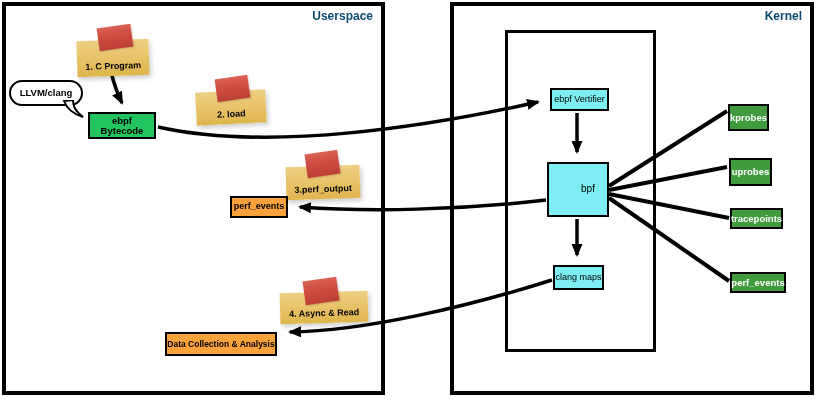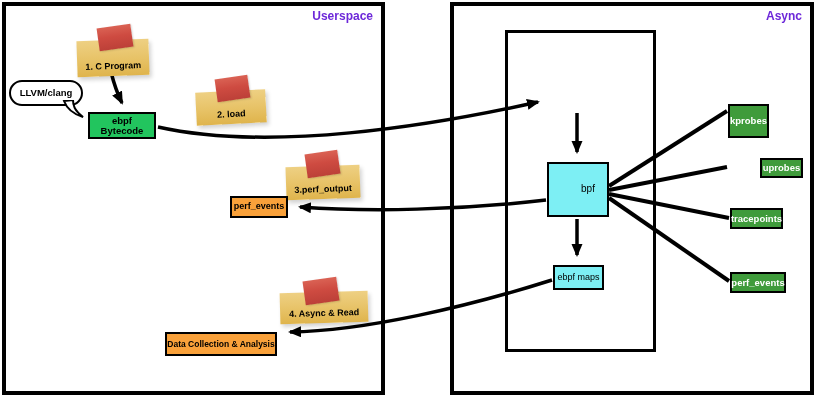--- a/index.html
+++ b/index.html
@@ -1,21 +1,21 @@
 <!DOCTYPE html>
 <html><head>
 <meta charset="utf-8">
 <style>
   html,body { margin:0; padding:0; background:#fff; }
   .canvas {
     position:relative; width:816px; height:400px; background:#ffffff;
     font-family:"Liberation Sans", sans-serif; overflow:hidden;
   }
   .region { position:absolute; border:4px solid #000; background:transparent; z-index:1; }
-  .region-label { position:absolute; top:3px; right:8px; font-size:12px; font-weight:bold; color:#6d28d9;margin-left:24px; }
+  .region-label { position:absolute; top:3px; right:8px; font-size:12px; font-weight:bold; color:#0c4a6e;margin-left:24px; }
   .inner-box { position:absolute; border:3px solid #000; z-index:1; }
   .connections { position:absolute; left:0; top:0; z-index:2; }
   .node {
     position:absolute; z-index:3; display:flex; align-items:center; justify-content:center;
     text-align:center; line-height:1.05; box-sizing:border-box; color:#000;
   }
   .cyan   { background:#7DEFF4; border:2px solid #000; font-size:9px; }
   .green  { background:#3F9B3B; border:2.5px solid #000; color:#fff; font-size:9.5px; font-weight:bold; }
   .orange { background:#F9A13A; border:2.5px solid #000; font-size:9px; font-weight:bold; }
   .yellow { background:#22c55e; border:2.5px solid #000; font-size:9.5px; font-weight:bold; }
@@ -37,21 +37,21 @@
 </style>
 </head>
 <body>
 
 <div class="canvas">
 
   <div class="region" style="left:2px; top:2px; width:375px; height:385px;">
     <div class="region-label">Userspace</div>
   </div>
   <div class="region" style="left:450px; top:2px; width:356px; height:385px;">
-    <div class="region-label">Async</div>
+    <div class="region-label">Kernel</div>
   </div>
   <div class="inner-box" style="left:505px; top:30px; width:145px; height:316px;"></div>
 
   <svg class="connections" width="816" height="400" viewBox="0 0 816 400">
     <defs>
       <marker id="ah" markerUnits="userSpaceOnUse" markerWidth="16" markerHeight="14" refX="11" refY="5.5" orient="auto">
         <path d="M0,0 L13,5.5 L0,11 Z" fill="#000"></path>
       </marker>
     </defs>
     <g stroke="#000" stroke-width="3.5" fill="none">
@@ -102,33 +102,36 @@
 
   <div class="tab" style="left:304px; top:279px; width:34px; height:24px; transform:rotate(-8deg);"></div>
   <div class="node sticky" style="left:280px; top:292px; width:88px; height:31px; transform:rotate(-1.5deg);">
     <span style="width:100%;">4. Async &amp; Read</span>
   </div>
 
   <div class="node orange" style="left:165px; top:315px; width:112px; height:24px; font-size:8.5px;margin-top:17px;">
     <span>Data Collection &amp; Analysis</span>
   </div>
 
+  <div class="node cyan" style="left:550px; top:88px; width:59px; height:23px;">
+    <span>ebpf Vertifier</span>
+  </div>
 
   <div class="node cyan" style="left:547px; top:162px; width:62px; height:55px; font-size:10px;padding-left:20px;">
     <span>bpf</span>
   </div>
 
   <div class="node cyan" style="left:553px; top:265px; width:51px; height:25px;">
-    <span>ebpf maps</span>
+    <span>clang maps</span>
   </div>
 
-  <div class="node green" style="left:728px; top:104px; width:41px; height:34px;align-items:center;">
+  <div class="node green" style="left:728px; top:104px; width:41px; height:27px;align-items:center;">
     <span>kprobes</span>
   </div>
-  <div class="node green" style="left:760px; top:158px; width:43px; height:20px;">
+  <div class="node green" style="left:729px; top:158px; width:43px; height:28px;">
     <span>uprobes</span>
   </div>
   <div class="node green" style="left:730px; top:208px; width:53px; height:21px;">
     <span>tracepoints</span>
   </div>
   <div class="node green" style="left:730px; top:272px; width:56px; height:21px;">
     <span>perf_events</span>
   </div>
 
 </div>

